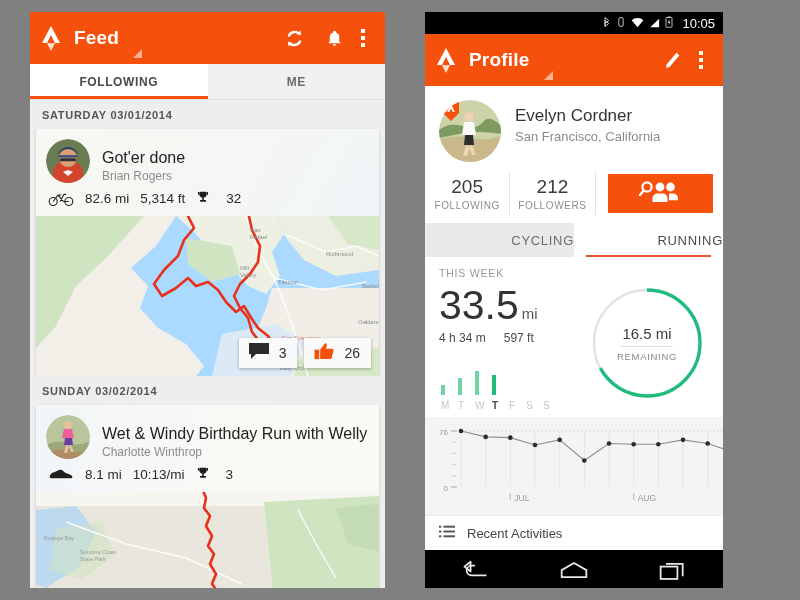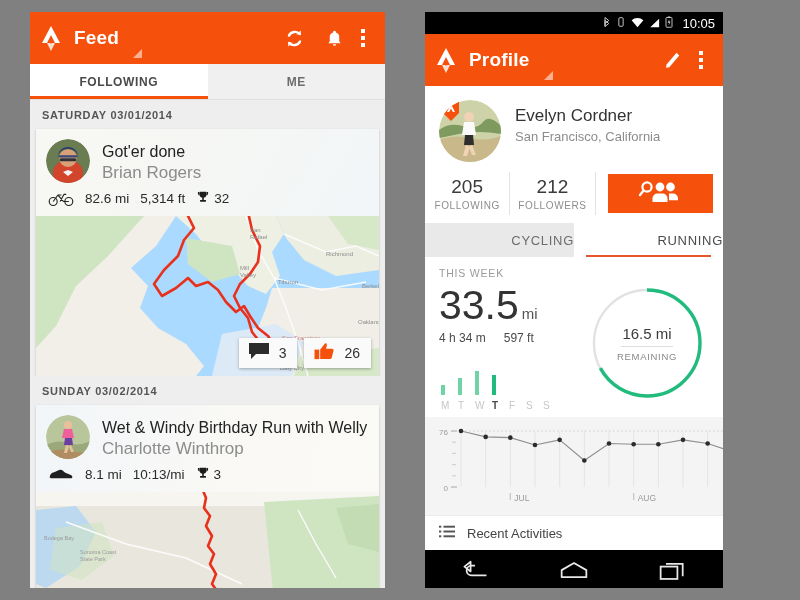--- a/index.html
+++ b/index.html
@@ -44,24 +44,24 @@
 
   .date-head {
     font-size:11px; font-weight:bold; letter-spacing:.7px; color:#555;
     padding:9px 12px 8px; background:#eeeeee;
   }
   .card { background:#fff; margin:0 6px; box-shadow:0 1px 2px rgba(0,0,0,.22); }
   .card-head { display:flex; padding:10px 10px 0 10px;align-items:flex-end; }
   .avatar { width:44px; height:44px; border-radius:50%; flex:none; overflow:hidden; position:relative; }
   .card-titles { margin-left:12px; padding-top:1px; overflow:hidden; }
   .act-title { font-size:16px; color:#222; white-space:nowrap; }
-  .act-user { font-size:17px; color:#8c8c8c; margin-top:2px; }
+  .act-user { font-size:12px; color:#8c8c8c; margin-top:2px; }
   .stats { display:flex; align-items:center; gap:11px; padding:7px 10px 9px 12px; font-size:13.5px; color:#2b2b2b; }
   .stats .sport-ico { width:26px; display:flex; justify-content:center; }
-  .trophy-wrap { display:flex; align-items:center; gap:4px; }
+  .trophy-wrap { display:flex; align-items:center; gap:16px; }
 
   .map { position:relative; overflow:hidden; }
   .map-a { height:160px; }
   .map-b { height:110px; }
   .overlay-btns { position:absolute; right:8px; bottom:8px; display:flex; gap:7px; }
   .pill {
     background:#fafafa; box-shadow:0 1px 3px rgba(0,0,0,.3);
     display:flex; align-items:center; gap:9px; padding:5px 11px 5px 9px; height:30px;
   }
   .pill .cnt { font-size:14px; color:#333; }

